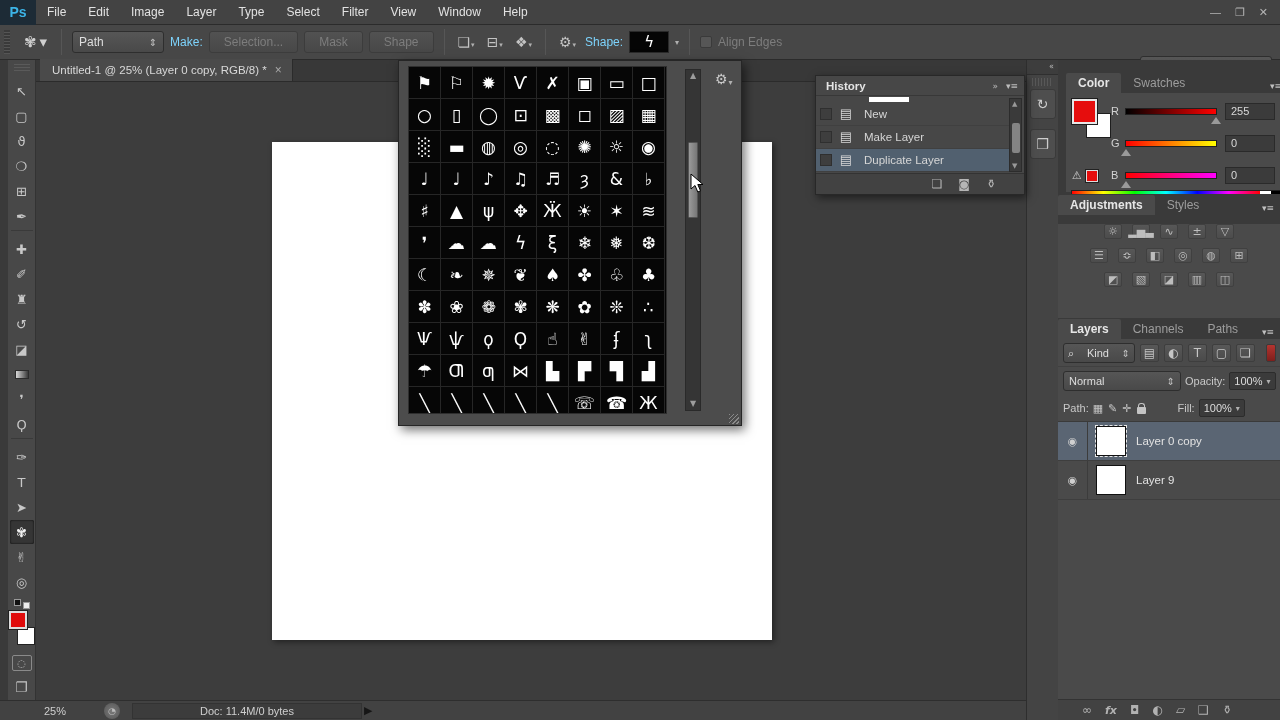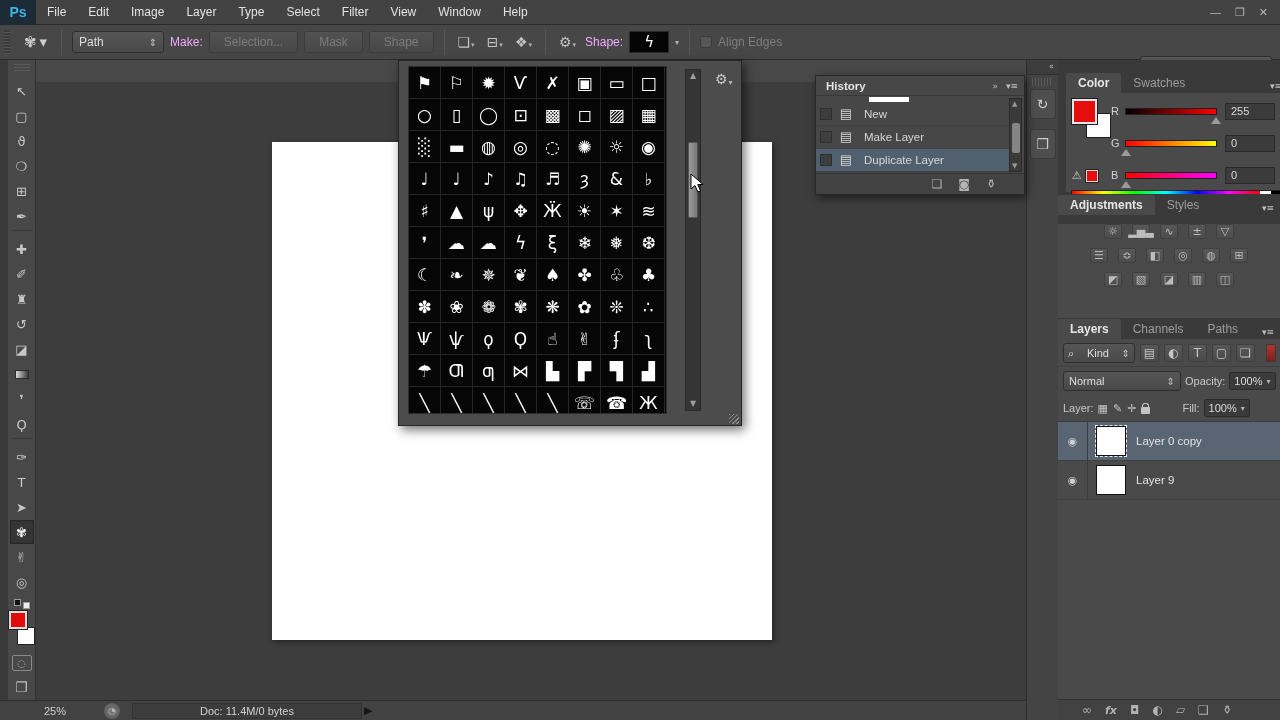--- a/index.html
+++ b/index.html
@@ -16,21 +16,21 @@
 
   
   #optionsbar { position:absolute; left:0; top:25px; width:1280px; height:35px; background:#474747; border-bottom:1px solid #2b2b2b; display:flex; align-items:center; gap:6px; padding-left:4px; }
   .grip-v { width:6px; height:24px; background:repeating-linear-gradient(0deg,#555 0 1px,#3a3a3a 1px 3px); margin-right:4px; }
   .opt-sep { width:1px; height:26px; background:#383838; border-right:1px solid #565656; margin:0 4px; }
   .tool-preset { display:flex; align-items:center; gap:3px; padding:2px 4px; border-radius:3px; }
   .tool-preset .g { font-size:15px; color:#cfcfcf; }
   .dd-arrow { font-size:8px; color:#b0b0b0; }
   .select-box { display:flex; align-items:center; justify-content:space-between; background:linear-gradient(#565656,#494949); border:1px solid #2e2e2e; border-radius:3px; height:22px; padding:0 6px; color:#dedede; }
   .spin { font-size:10px; color:#c0c0c0; }
-  .lbl { color:#f0abfc; }
+  .lbl { color:#7dd3fc; }
   .btn-dis { background:linear-gradient(#525252,#484848); border:1px solid #3c3c3c; border-radius:3px; height:22px; padding:0 14px; color:#7d7d7d; display:flex; align-items:center; }
   .opt-icon { display:flex; align-items:flex-end; gap:1px; padding:2px 3px; color:#c4c4c4; }
   .opt-icon .g { font-size:14px; }
   .opt-icon .dd-arrow { font-size:7px; margin-bottom:1px; }
   #shape-swatch { width:40px; height:22px; background:#050505; border:1px solid #2a2a2a; display:flex; align-items:center; justify-content:center; color:#fff; }
   #shape-swatch .g { font-size:15px; }
   .checkbox { width:12px; height:12px; background:#565656; border:1px solid #3a3a3a; border-radius:2px; }
   .dis-lbl { color:#7d7d7d; }
   #workspace { position:absolute; right:8px; top:31px; width:132px; }
 
@@ -312,20 +312,26 @@
     <div id="fgbg">
       <div id="fg"></div>
       <div id="bg"></div>
     </div>
     <div id="quickmask">
         <span class="g">◌</span>
       </div>
     <div id="screenmode" class="g">❐</div>
   </div>
 
+  <div id="tabbar">
+    <div id="doctab">
+      <span>Untitled-1 @ 25% (Layer 0 copy, RGB/8) *</span>
+      <span class="close">×</span>
+    </div>
+  </div>
   <div id="canvas">
     <div id="whitedoc"></div>
   </div>
 
   <div id="statusbar">
     <div id="zoomfield">25%</div>
     <div id="drivebtn" class="g">◔</div>
     <div id="docinfo">Doc: 11.4M/0 bytes</div>
     <div id="statarrow" class="g">▶</div>
   </div>
@@ -586,21 +592,21 @@
             <span>Normal</span>
             <span class="spin g">⇕</span>
           </div>
           <span class="small-lbl">Opacity:</span>
           <div class="val-dd">
             <span>100%</span>
             <span class="dd-arrow g">▾</span>
           </div>
         </div>
         <div class="lrow2 lrow3">
-          <span class="small-lbl">Layer:</span>
+          <span class="small-lbl">Path:</span>
           <div class="lockicons">
             <span class="g">▦</span>
               <span class="g">✎</span>
               <span class="g">✛</span>
             <span class="padlock"></span>
           </div>
           <span class="small-lbl" style="margin-left:28px">Fill:</span>
           <div class="val-dd">
             <span>100%</span>
             <span class="dd-arrow g">▾</span>

